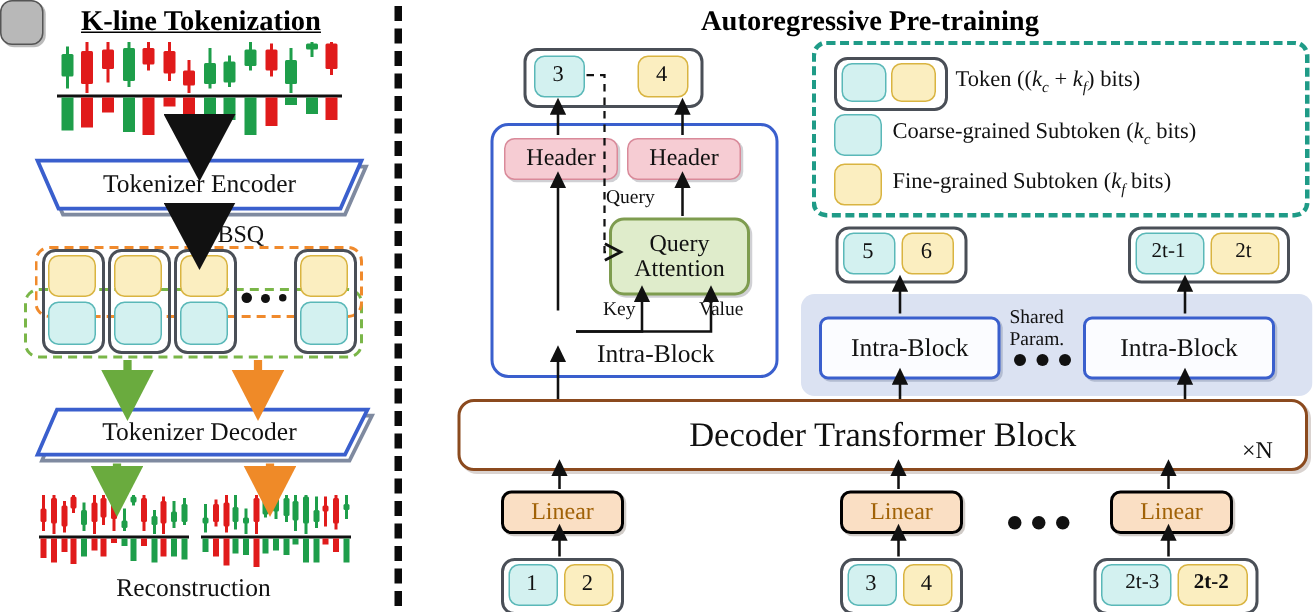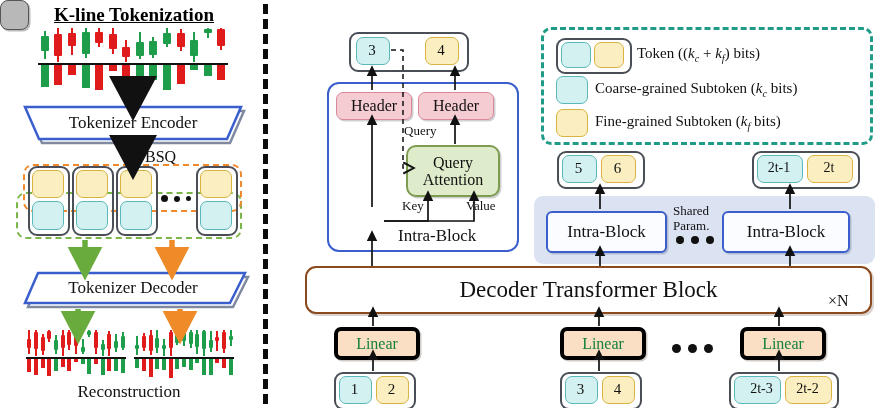--- a/index.html
+++ b/index.html
@@ -93,23 +93,23 @@
     position:absolute;background:#fbfcff;border:2.2px solid #3a5fcd;border-radius:6px;
     display:flex;align-items:center;justify-content:center;
     font-size:17px;color:#111;box-shadow:1.5px 1.5px 0 rgba(140,150,175,.5);
   }
   .ctb{
     position:absolute;background:#ffffff;border:2.6px solid #8b4a1e;border-radius:11px;
     display:flex;align-items:center;justify-content:center;
     font-size:23px;color:#111;box-shadow:2px 2px 0 rgba(150,130,120,.35);
   }
   .linear{
-    position:absolute;background:#fadfc4;border:4px solid #000000;border-radius:7px;
+    position:absolute;background:#fadfc4;border:2px solid #000000;border-radius:7px;
     display:flex;align-items:center;justify-content:center;
-    font-size:16px;color:#15803d;box-shadow:1.5px 1.5px 0 rgba(150,140,130,.45);
+    font-size:16px;color:#a16207;box-shadow:1.5px 1.5px 0 rgba(150,140,130,.45);
   }
 
   
   .legend{
     position:absolute;border:3px dashed #1f9b87;border-radius:10px;background:#fff;
   }
   .lg-row{position:absolute;display:flex;align-items:center;}
   .lg-txt{font-size:15px;color:#111;white-space:nowrap;margin-left:9px;}
   .ital{font-style:italic;}
   sub{font-size:.68em;}
@@ -119,20 +119,21 @@
   .dots{position:absolute;display:flex;align-items:center;gap:7px;}
   .dot{border-radius:50%;background:#111;}
   .caption{position:absolute;font-size:17px;color:#111;white-space:nowrap;}
 </style>
 </head>
 <body>
 
 <div class="root">
 
   <div class="abs panel-title" style="left:14px;top:4px;width:240px;text-decoration:underline;">K-line Tokenization</div>
+  <div class="abs panel-title" style="left:290px;top:4px;width:580px;">Autoregressive Pre-training</div>
 
   <div class="abs divider"></div>
 
   <div class="abs candle-wrap" id="chart-top" style="left:38px;top:28px;width:190px;height:62px;">
       <div class="axisline" style="left: 0px; top: 35px; width: 190px; height: 2.4px;"></div>
       <div class="cndl" style="left: 3px; top: 0px; width: 8px; height: 35px;">
         <div class="wick" style="top: 3px; height: 28px; background: rgb(30, 158, 74);"></div>
         <div class="body" style="top: 8px; height: 15px; background: rgb(30, 158, 74);"></div>
       </div>
       <div class="vol" style="left: 3px; bottom: 3px; width: 8px; height: 22px; background: rgb(30, 158, 74);"></div>
@@ -500,21 +501,21 @@
   <div class="tokouter" style="left:560px;top:372px;width:78px;height:34px;"></div>
   <div class="subtok" style="left:565px;top:376px;width:31px;height:26px;"></div>
   <div class="toknum" style="left:565px;top:382px;width:31px;">3</div>
   <div class="subtok fine" style="left:602px;top:376px;width:31px;height:26px;"></div>
   <div class="toknum" style="left:602px;top:382px;width:31px;">4</div>
 
   <div class="tokouter" style="left:729px;top:372px;width:106px;height:34px;"></div>
   <div class="subtok" style="left:734px;top:376px;width:45px;height:26px;"></div>
   <div class="toknum" style="left:734px;top:382px;width:55px;font-size:14px;">2t-3</div>
   <div class="subtok fine" style="left:785px;top:376px;width:45px;height:26px;"></div>
-  <div class="toknum" style="left:785px;top:382px;width:45px;font-size:14px;">2t-2</div>
+  <div class="toknum" style="left:785px;top:382px;width:45px;font-size:14px;font-weight:bold;">2t-2</div>
 
   <svg class="arrows" viewBox="0 0 875 408">
     <defs>
       <marker id="ah-black" markerWidth="7" markerHeight="7" refX="3.2" refY="3.2" orient="auto">
         <path d="M0,0 L6.6,3.2 L0,6.4 z" fill="#111"></path>
       </marker>
       <marker id="ah-black-thin" markerWidth="8" markerHeight="8" refX="4" refY="4" orient="auto">
         <path d="M0,0 L7.5,4 L0,8 z" fill="#111"></path>
       </marker>
       <marker id="ah-green" markerWidth="6.5" markerHeight="6.5" refX="3" refY="3.2" orient="auto">

